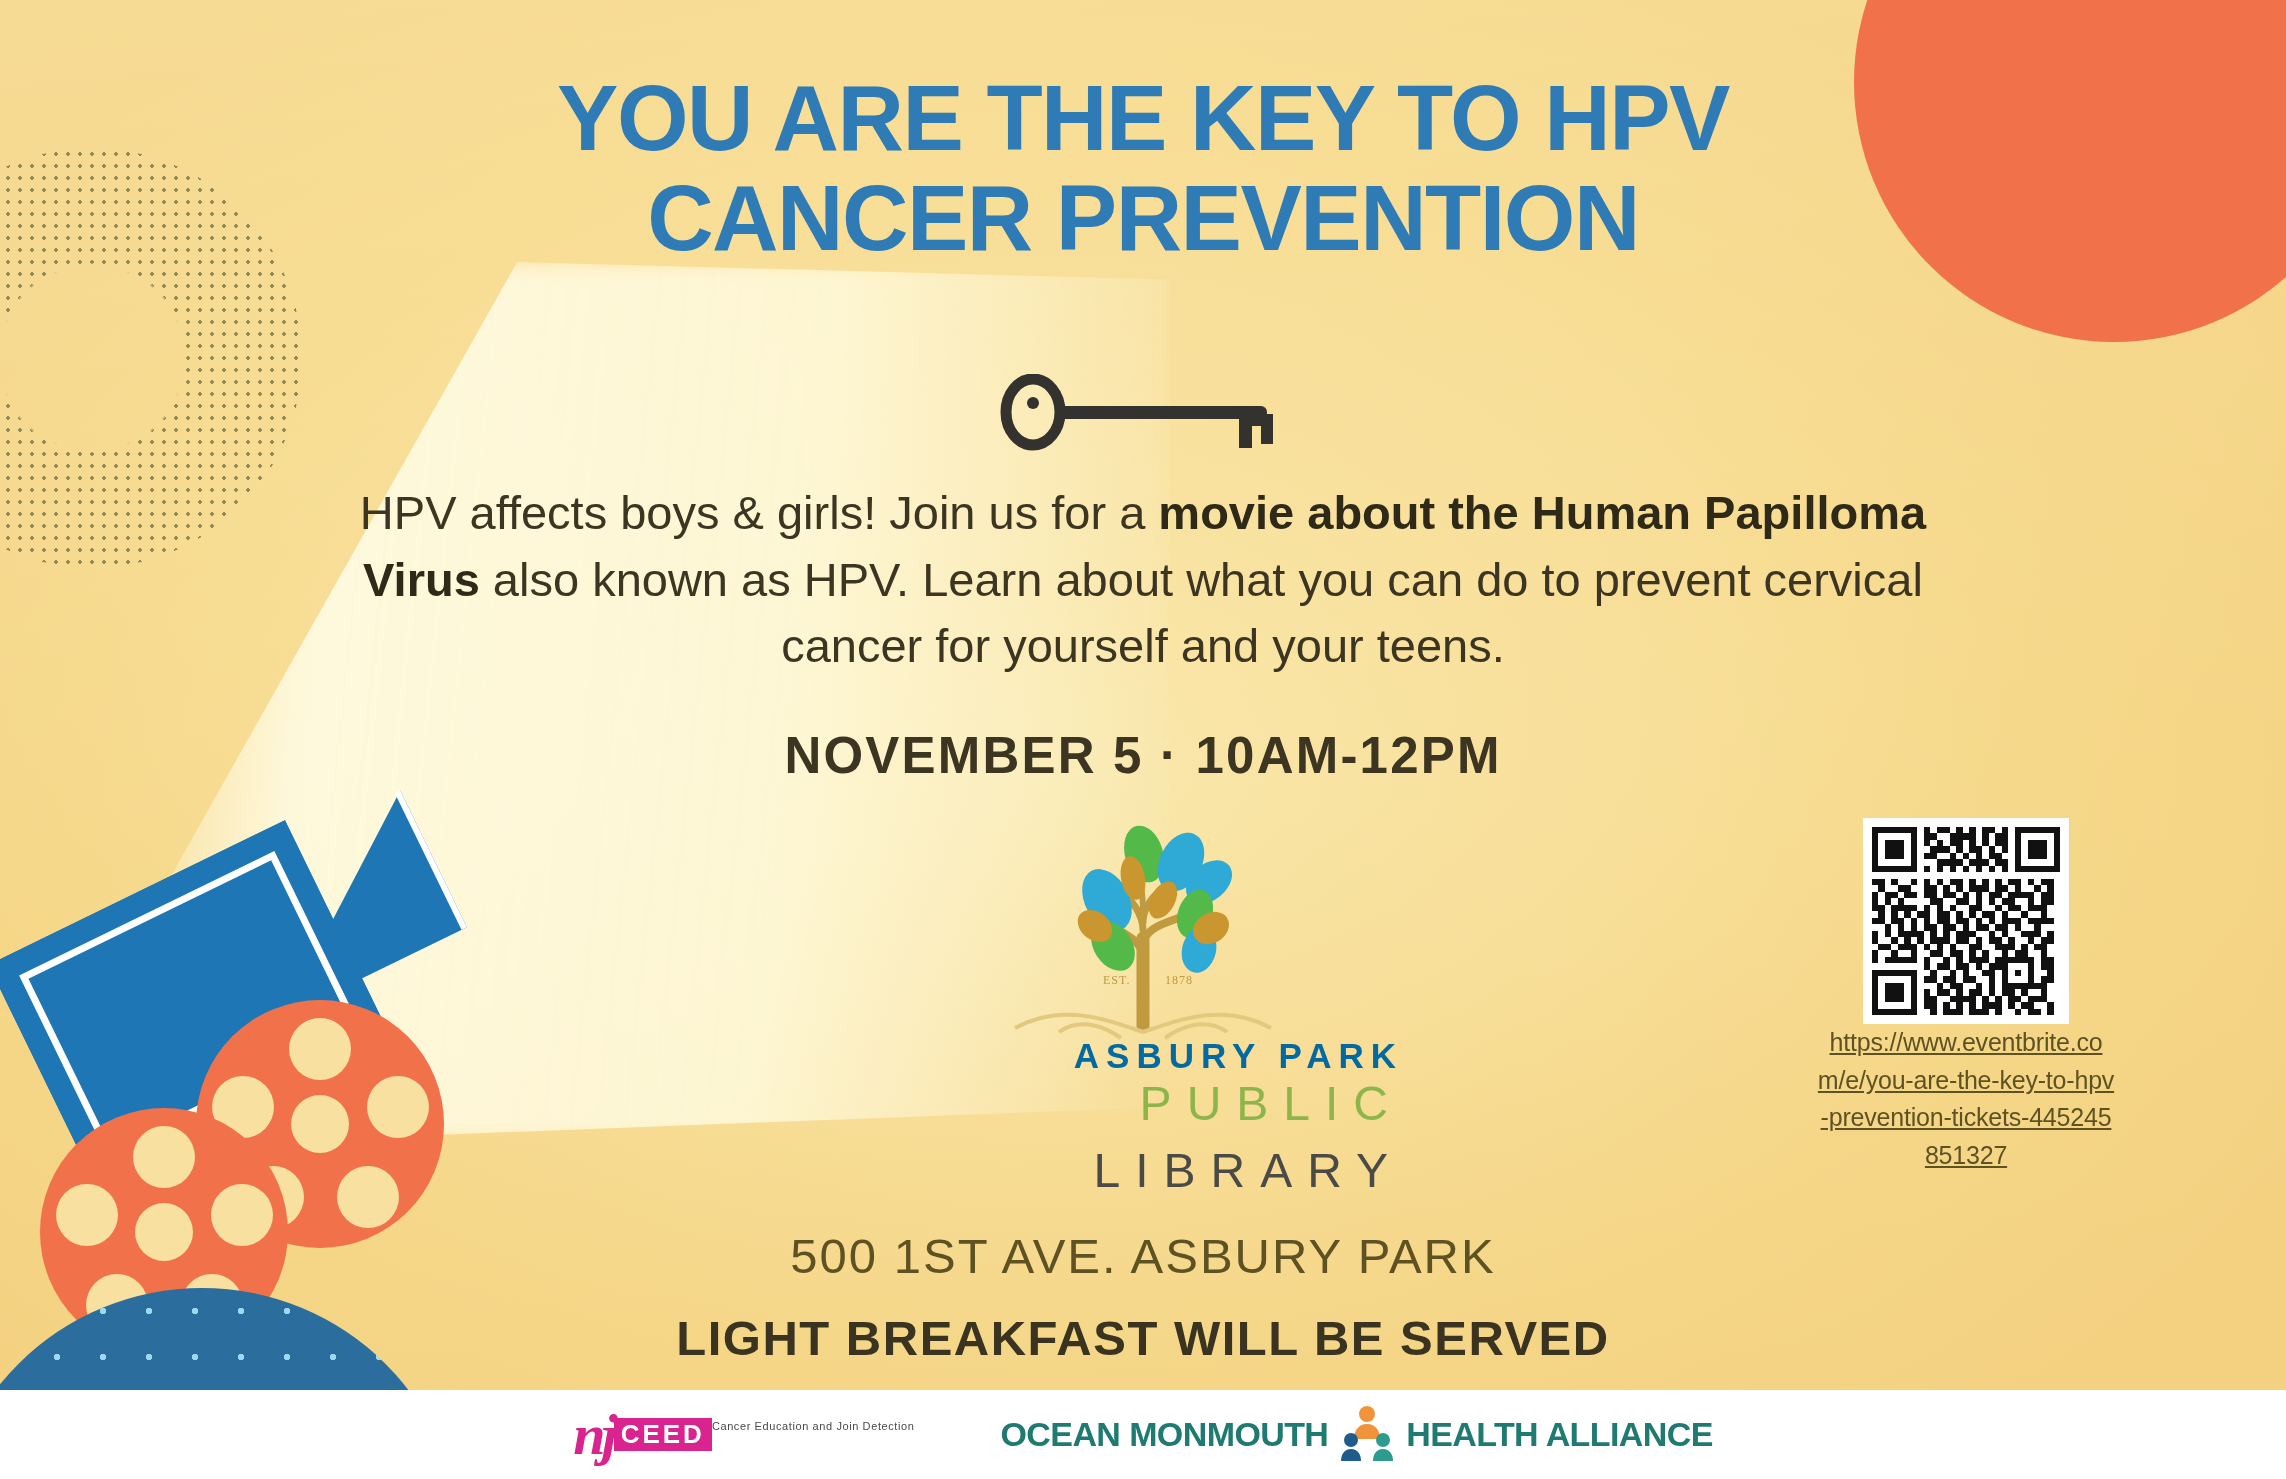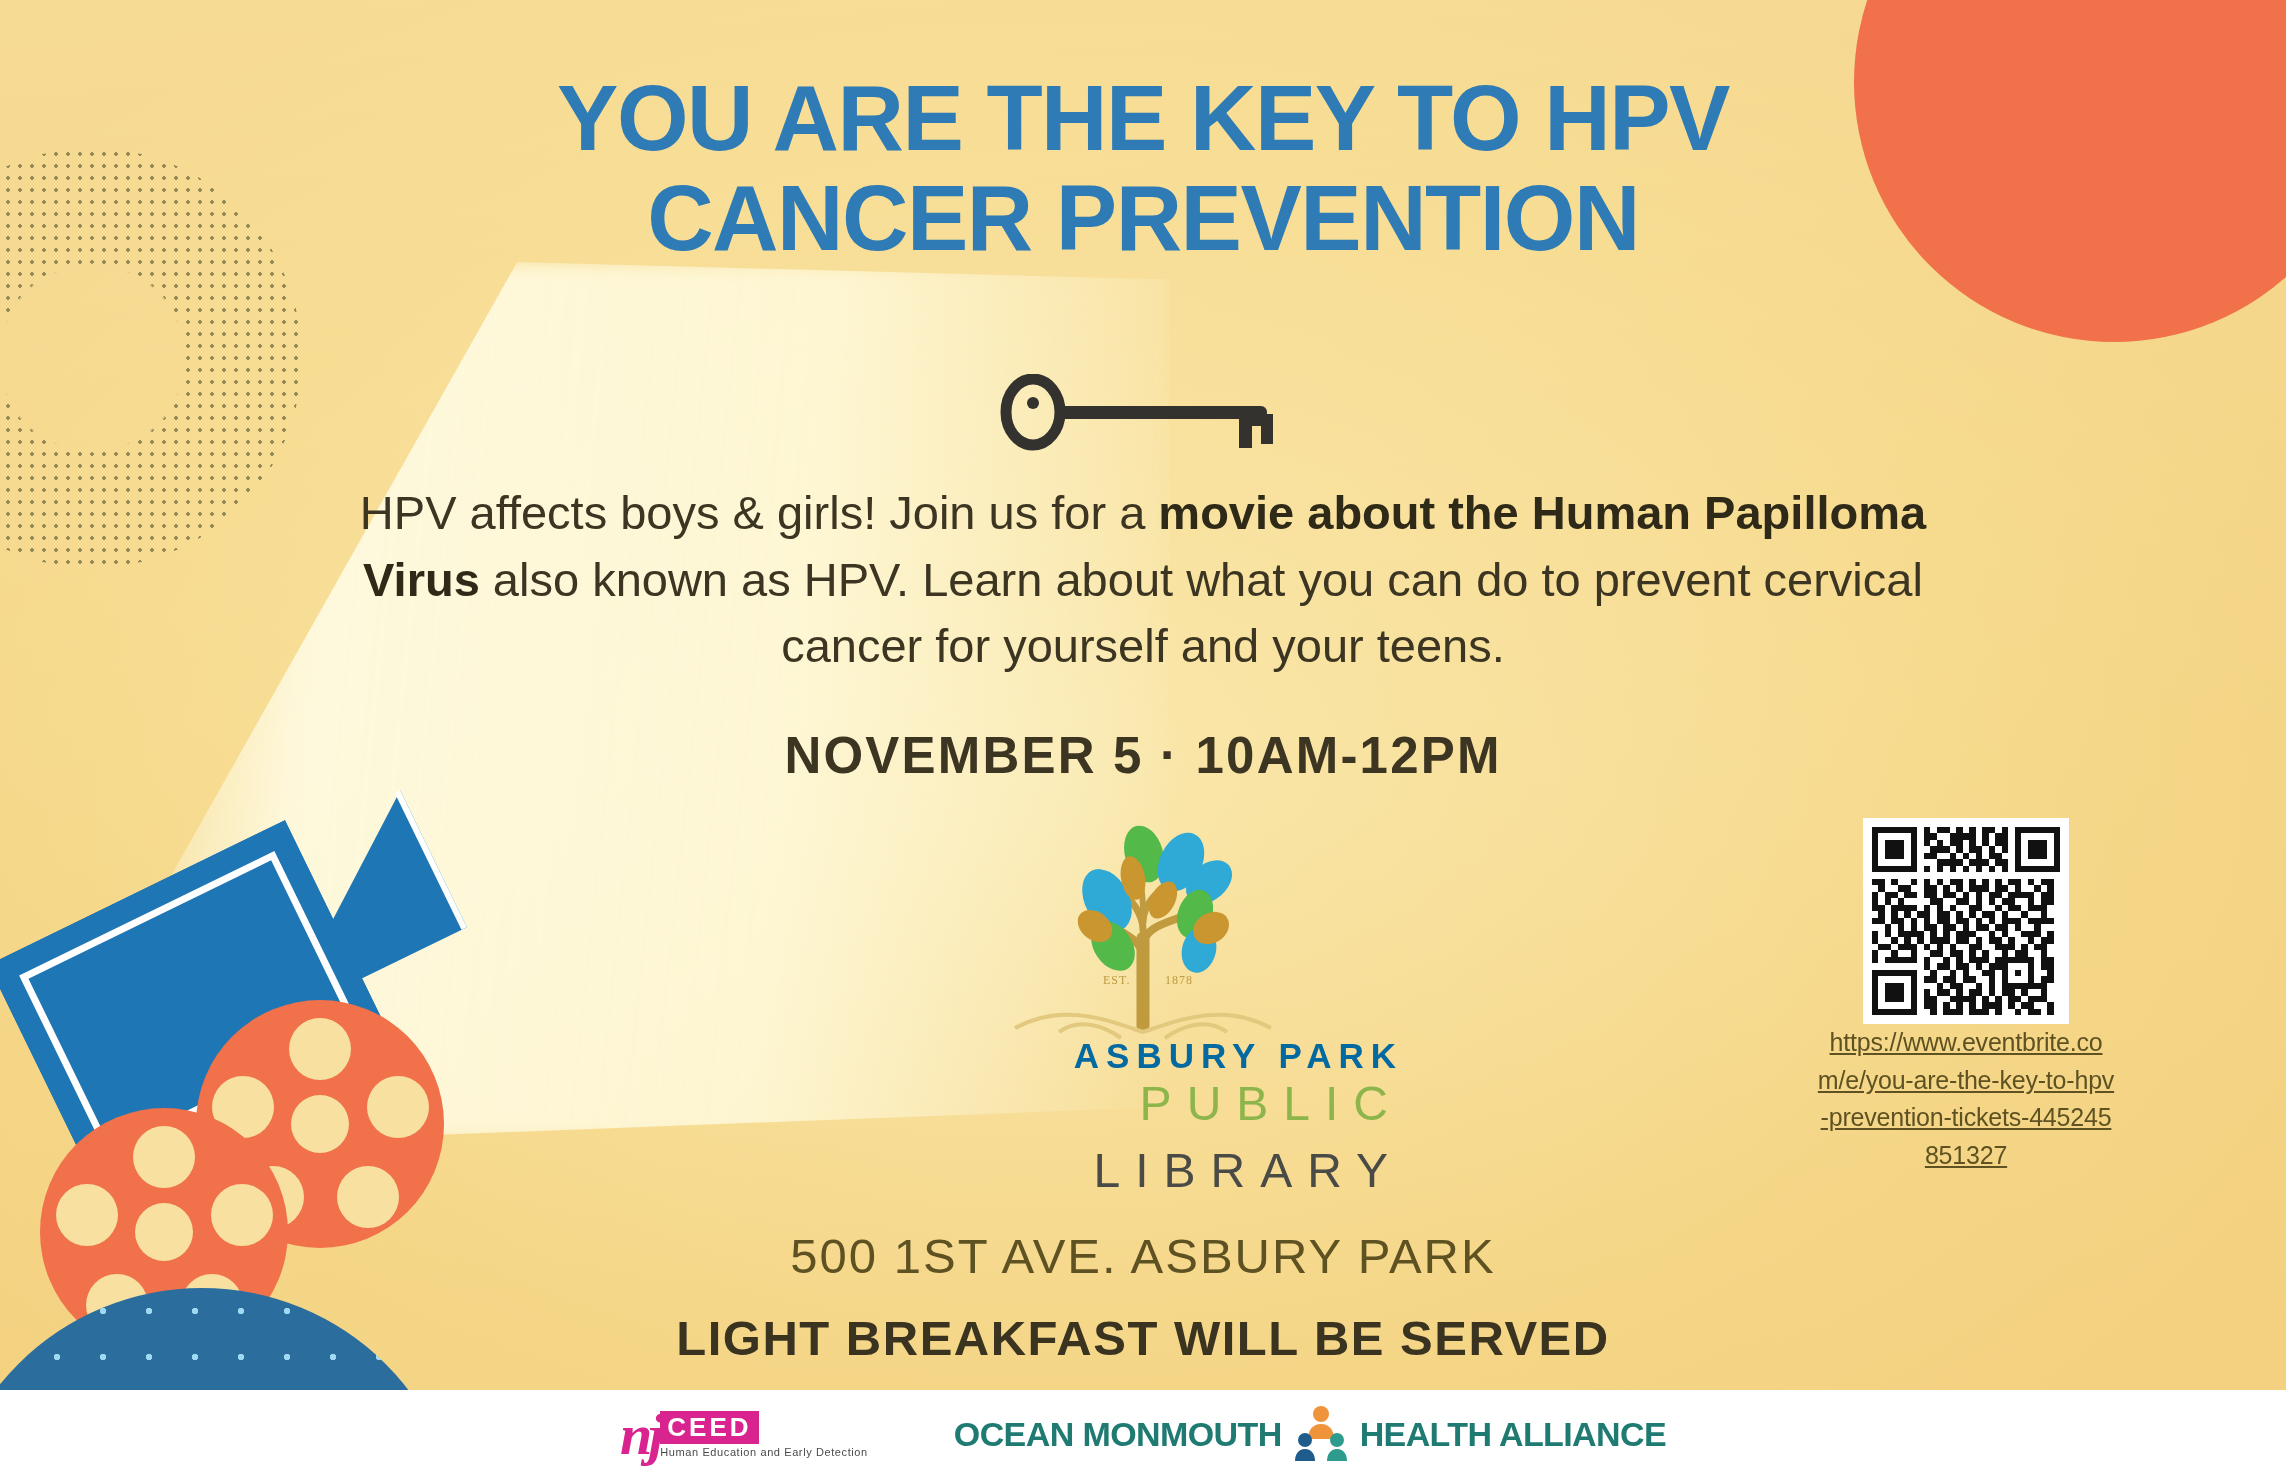--- a/index.html
+++ b/index.html
@@ -206,21 +206,21 @@
     display:flex; align-items:center; justify-content:center;
     gap:86px;
   }
   #nj-ceed { display:flex; align-items:center; }
   #nj-mark {
     font-family:"Liberation Serif", serif;
     font-style:italic; font-weight:bold;
     font-size:58px; color:#D9238E; line-height:1;
     letter-spacing:-4px;
   }
-  #ceed-mark { display:flex; flex-direction:column; align-items:flex-start; }
+  #ceed-mark { display:flex; align-items:flex-start; }
   #ceed-word {
     background:#D9238E; color:#FFFFFF;
     font-weight:bold; font-size:26px; letter-spacing:3px;
     padding:1px 7px;
   }
   #ceed-sub { font-size:11px; color:#4A4A4A; letter-spacing:.6px; margin-top:2px; }
 
   #omha { display:flex; align-items:center; gap:12px; }
   .omha-word {
     color:#1F7A72; font-weight:bold; font-size:34px;
@@ -389,21 +389,21 @@
     </div>
 
   </div>
 
   <div id="footer">
 
     <div id="nj-ceed">
       <span id="nj-mark">nj</span>
       <span id="ceed-mark">
         <span id="ceed-word">CEED</span>
-        <span id="ceed-sub">Human Education and Early Detection</span>
+        <span id="ceed-sub">Cancer Education and Join Detection</span>
       </span>
     </div>
 
     <div id="omha">
       <span class="omha-word">OCEAN MONMOUTH</span>
       <svg id="omha-figure" viewBox="0 0 54 62" aria-hidden="true">
         <circle cx="27" cy="10" r="8" fill="#F0943C"></circle>
         <path d="M27 20 c -9 0 -13 7 -13 15 l 26 0 c 0 -8 -4 -15 -13 -15z" fill="#F0943C"></path>
         <circle cx="11" cy="36" r="7" fill="#1F5C8C"></circle>
         <path d="M11 45 c -7 0 -10 6 -10 12 l 20 0 c 0 -6 -3 -12 -10 -12z" fill="#1F5C8C"></path>

